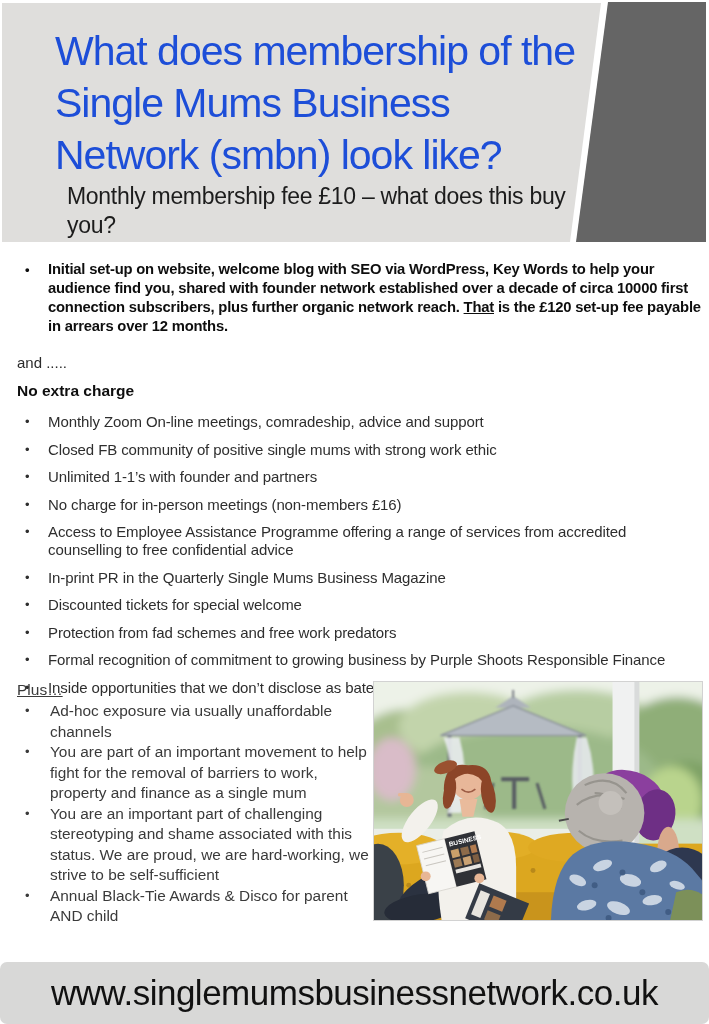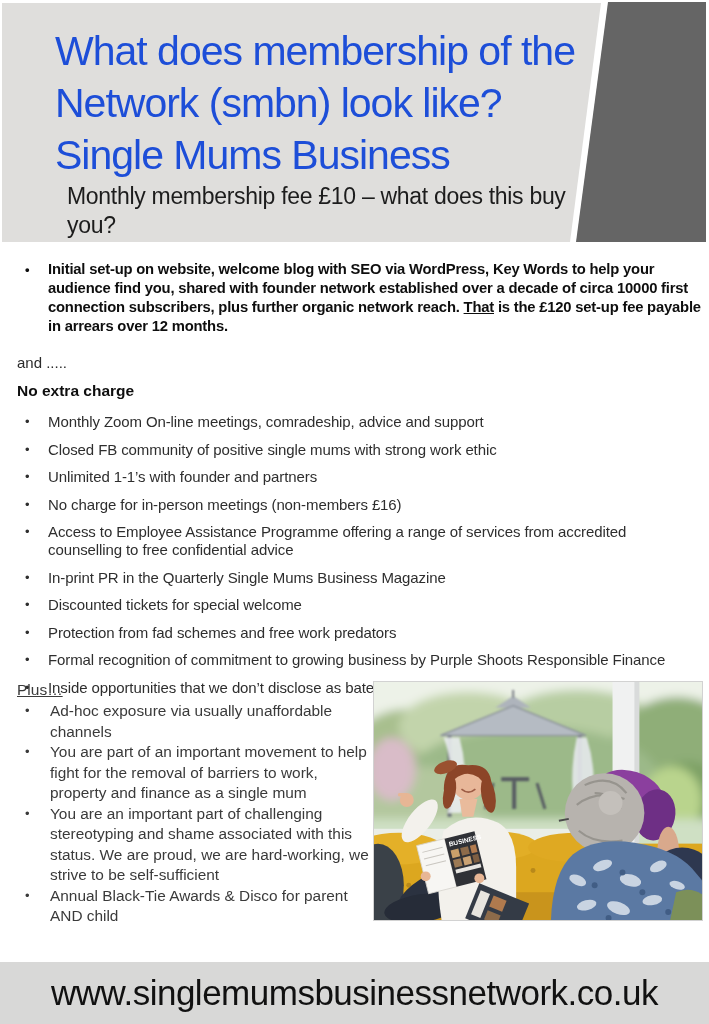--- a/index.html
+++ b/index.html
@@ -54,34 +54,34 @@
   .plus-list li .dot{left:10px;}
   
   .photo{
     position:absolute;left:373px;top:681px;width:330px;height:240px;margin:0;
     border:1px solid #d2d2d2;box-sizing:border-box;overflow:hidden;background:#dfe9d8;
   }
   .photo svg{display:block;width:100%;height:100%;}
   
   .footer-bar{
     position:absolute;left:0;top:962px;width:709px;height:62px;background:#d8d8d7;
-    display:flex;align-items:center;justify-content:center;
+    display:flex;align-items:center;justify-content:center;border-radius:7px;
   }
   .footer-url{font-size:35px;letter-spacing:-0.5px;color:#111;}
 </style>
 </head>
 <body>
 
 <div class="page">
 
   <div class="header-box">
     <h1 class="title">
       <span>What does membership of the</span>
+      <span>Single Mums Business</span>
       <span>Network (smbn) look like?</span>
-      <span>Single Mums Business</span>
     </h1>
     <p class="subtitle">
       <span>Monthly membership fee £10 – what does this buy</span>
       <span>you?</span>
     </p>
   </div>
   <div class="accent-shape"></div>
 
   <div class="body-col">
     <ul>

